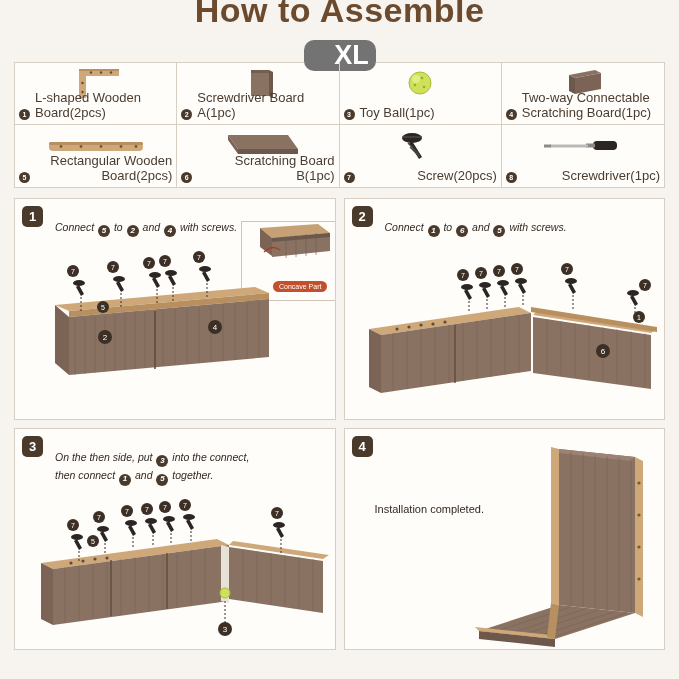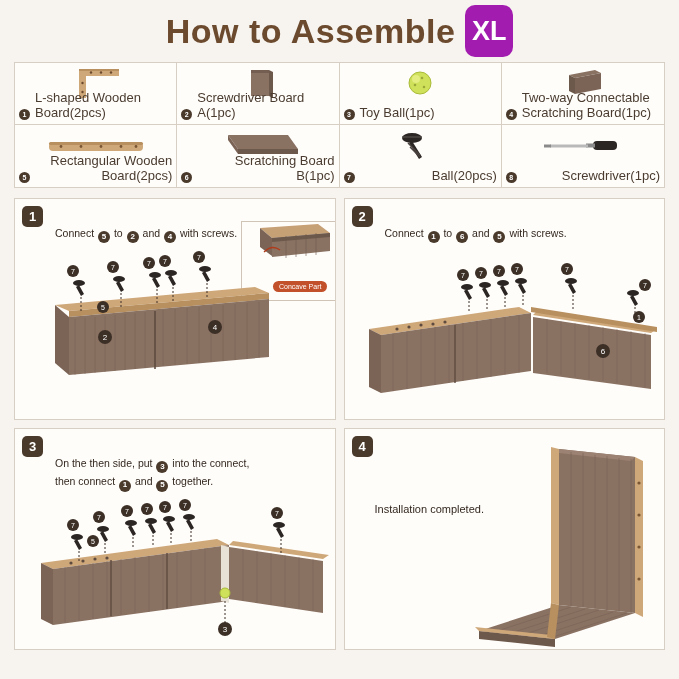--- a/index.html
+++ b/index.html
@@ -8,29 +8,29 @@
     background:#f7f3ee;
     font-family:"Liberation Sans", sans-serif;
     color:#3b2f26;
     overflow:hidden;
     position:relative;
   }
   .page{position:relative;width:679px;height:679px;box-sizing:border-box;padding:0 14px;}
 
   
   .title-row{
-    height:62px;display:flex;align-items:center;justify-content:center;gap:10px;
+    height:62px;display:flex;align-items:center;justify-content:center;gap:10px;flex-direction:column;
   }
   .title-text{
     font-size:34px;font-weight:bold;letter-spacing:.5px;color:#6b4a2e;
   }
   .title-badge{
     display:inline-flex;align-items:center;justify-content:center;
-    width:48px;height:52px;border-radius:10px;background:#a21caf;
-    color:#fff;font-size:27px;font-weight:bold;
+    width:48px;height:52px;border-radius:10px;background:#737373;
+    color:#fff;font-size:27px;font-weight:bold;padding-left:24px;
   }
 
   
   .parts{
     border:1px solid #d8cfc4;background:#fffdfa;
     display:grid;grid-template-columns:repeat(4,1fr);
     grid-template-rows:62px 62px;
     margin-bottom:10px;
   }
   .part{
@@ -66,22 +66,22 @@
   }
   .step{
     border:1px solid #d8cfc4;background:#fffdfa;position:relative;overflow:hidden;
   }
   .step-num{
     position:absolute;top:7px;left:7px;width:21px;height:21px;border-radius:5px;
     background:#4a3a2c;color:#fff;font-size:13px;font-weight:bold;
     display:flex;align-items:center;justify-content:center;
   }
   .step-text{
-    position:absolute;top:26px;left:40px;right:10px;
-    font-size:10.5px;line-height:1.6;color:#33281f;
+    position:absolute;top:20px;left:40px;right:10px;
+    font-size:10.5px;line-height:1.6;color:#33281f;font-style:italic;
   }
   .step4-text{
     position:absolute;top:74px;left:30px;font-size:11px;color:#33281f;
   }
   .art-area{position:absolute;inset:0;}
 
   
   .wood{fill:#cfa87a;}
   .wood-dk{fill:#b8905f;}
   .board{fill:#8a7263;}
@@ -193,21 +193,21 @@
     <div class="part">
       <div class="art">
         <svg width="50" height="34" viewBox="0 0 50 34">
           <ellipse cx="17" cy="9" rx="10" ry="5" fill="#2b2623"></ellipse>
           <path d="M17 12 l10 16 l-3 2 l-10 -16 z" fill="#2b2623"></path>
           <path d="M13 14 l12 12" stroke="#4a4340" stroke-width="1.4"></path>
           <path d="M15 18 l10 10" stroke="#4a4340" stroke-width="1.4"></path>
           <path d="M7 8 h20" stroke="#55504c" stroke-width="1.2"></path>
         </svg>
       </div>
-      <div class="cap">Ball(20pcs)</div>
+      <div class="cap">Screw(20pcs)</div>
       <div class="num">7</div>
     </div>
 
     <div class="part">
       <div class="art">
         <svg width="90" height="34" viewBox="0 0 90 34">
           <rect x="55" y="12" width="24" height="9" rx="4" fill="#2b2623"></rect>
           <rect x="48" y="14.5" width="9" height="4" fill="#8a8a8a"></rect>
           <path d="M12 15.5 l38 0 l0 3 l-38 0 z" fill="#b9b9b9"></path>
           <path d="M6 15.5 l7 0 l0 3 l-7 0 z" fill="#8a8a8a"></path>

